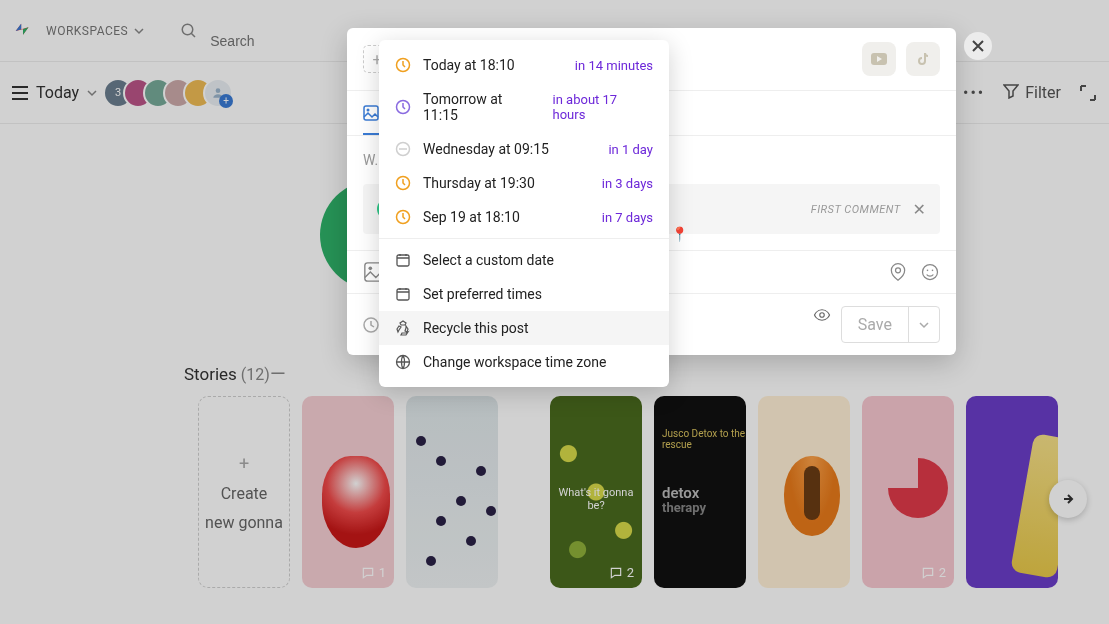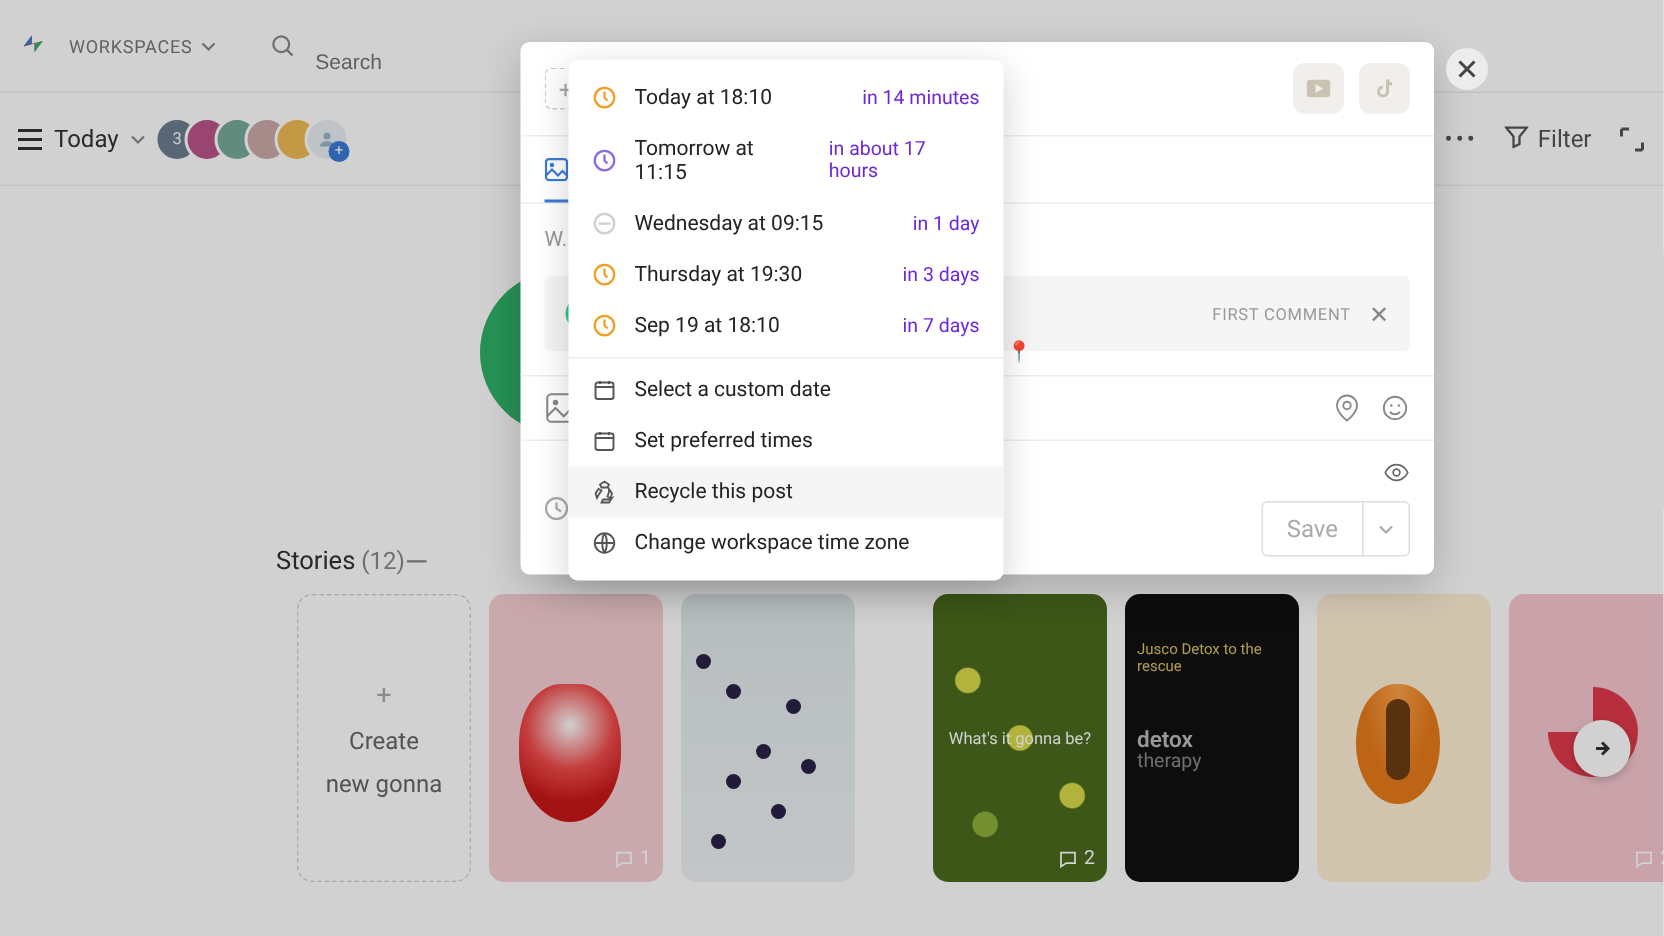--- a/index.html
+++ b/index.html
@@ -20,35 +20,35 @@
 .av.add { background: #e9eef3; color: #3a7bd5; position: relative; }
 .av.add .plus { position: absolute; right: -2px; bottom: -2px; width: 14px; height: 14px; background: #3a7bd5; color: #fff; border-radius: 50%; display: flex; align-items: center; justify-content: center; font-size: 10px; }
 .subnav-right { display: flex; align-items: center; gap: 18px; color: #555; }
 .filter { display: flex; gap: 6px; }
 .green-circle { position: absolute; left: 320px; top: 180px; width: 110px; height: 110px; border-radius: 50%; background: #2fb36a; }
 
 .stories-row { position: absolute; left: 0; right: 0; top: 362px; padding: 0 12px; }
 .stories-header { display: flex; justify-content: flex-start; align-items: center; padding: 0 172px 10px 172px; color: #333; }
 .stories-header .count { color: #888; }
 .story-track { display: flex; gap: 12px; padding-left: 186px; position: relative; }
-.story { width: 116px; height: 192px; border-radius: 10px; position: relative; overflow: hidden; flex-shrink: 0; }
+.story { width: 92px; height: 192px; border-radius: 10px; position: relative; overflow: hidden; flex-shrink: 0; }
 .story.create { border: 1px dashed #d0d0d0; background: #fff; display: flex; flex-direction: column; align-items: center; justify-content: center; gap: 10px; color: #666; }
 .story.create .plus { font-size: 18px; color: #aaa; }
 .story .comments { position: absolute; right: 8px; bottom: 8px; color: #fff; display: flex; align-items: center; gap: 4px; font-size: 13px; }
 .story .caption { position: absolute; left: 0; right: 0; top: 90px; color: #fff; font-size: 11px; text-align: center; padding: 0 4px; }
 .story.s1 { background: linear-gradient(#f6cfd4,#f6cfd4); }
 .story.s1::after { content:""; position:absolute; left:20px; top:60px; width:68px; height:92px; background: radial-gradient(circle at 50% 30%, #fff, #f04a4a 40%, #c81818 70%); border-radius: 50% 50% 60% 60%; }
 .story.s2 { background: linear-gradient(#dfe7ea,#eef2f3); }
 .story.s2::before { content:""; position:absolute; left:10px; top:40px; width:10px; height:10px; border-radius:50%; background:#2a2246; box-shadow: 20px 20px #2a2246, 40px 60px #2a2246, 60px 30px #2a2246, 20px 80px #2a2246, 50px 100px #2a2246, 10px 120px #2a2246, 70px 70px #2a2246; }
 .story.s3 { background: #4a6b1e; margin-left: 40px; }
 .story.s3::before { content:""; position:absolute; inset:0; background: radial-gradient(circle at 20% 30%, #d8db4a 8px, transparent 9px), radial-gradient(circle at 50% 50%, #d8db4a 8px, transparent 9px), radial-gradient(circle at 80% 70%, #d8db4a 8px, transparent 9px), radial-gradient(circle at 30% 80%, #8fb03a 8px, transparent 9px); }
 .story.s4 { background: #111; }
 .story.s4 .lbl { color:#d9c25e; font-size:10px; position:absolute; top:32px; left:8px; }
 .story.s4 .brand { color:#bbb; font-size:15px; position:absolute; top:88px; left:8px; font-weight:600; }
-.story.s4 .sub { color:#888; font-size:13px; position:absolute; top:104px; left:8px; }
+.story.s4 .sub { color:#888; font-size:13px; position:absolute; top:104px; left:8px;font-weight:bold; }
 .story.s5 { background: #fff0d6; }
 .story.s5::before { content:""; position:absolute; left:26px; top:60px; width:56px; height:80px; background: radial-gradient(ellipse at 50% 0%, #fca24a, #e87a1a 60%); border-radius: 48% 48% 50% 50%; }
 .story.s5::after { content:""; position:absolute; left:46px; top:70px; width:16px; height:54px; background:#6b3c14; border-radius:8px; }
 .story.s6 { background: #f7c7d0; }
 .story.s6::before { content:""; position:absolute; left:26px; top:62px; width:60px; height:60px; background: conic-gradient(#e03a4a 0 75%, transparent 75% 100%); border-radius:50%; }
 .story.s7 { background: #6b3ec8; }
 .story.s7::before { content:""; position:absolute; right:-10px; top:40px; width:46px; height:140px; background: linear-gradient(#f6e089,#e8c94a); border-radius:10px; transform:rotate(10deg); }
 .nav-next { position:absolute; right:10px; top:84px; width:38px; height:38px; border-radius:50%; background:#fff; box-shadow:0 2px 6px rgba(0,0,0,.2); display:flex; align-items:center; justify-content:center; z-index:3; }
 
 .modal { position: absolute; left: 347px; top: 28px; width: 609px; background: #fff; border-radius: 6px; box-shadow: 0 8px 28px rgba(0,0,0,.2); z-index: 20; }
@@ -59,28 +59,28 @@
 .network-icons { display: flex; gap: 10px; margin-left: auto; }
 .net { width: 34px; height: 34px; border-radius: 8px; background: #f0efec; display: flex; align-items: center; justify-content: center; color: #bfb9a9; flex-direction:column; font-size:8px; }
 .tab-row { display:flex; align-items:center; padding: 6px 16px 0; gap:16px; border-bottom:1px solid #eee; }
 .tab { padding: 8px 0; color: #3a7bd5; border-bottom: 2px solid #3a7bd5; }
 .editor { padding: 16px; }
 .editor .write { color:#999; font-size:14px; }
 .pin { position:absolute; left:324px; top:198px; font-size:14px; }
 .first-comment { background:#f5f5f5; border-radius:4px; padding:14px; margin-top:16px; display:flex; align-items:center; }
 .first-comment .chip { width:22px; height:22px; border-radius:50%; background:#2fc787; }
 .first-comment .lbl { margin-left:10px; color:#888; font-size:13px; }
-.first-comment .title { margin-left:auto; color:#999; font-size:11px; letter-spacing:.5px; }
+.first-comment .title { margin-left:auto; color:#999; font-size:11px; letter-spacing:.5px;font-style:italic; }
 .first-comment .x { margin-left:12px; color:#888; }
 .toolbar { display:flex; align-items:center; padding: 10px 16px; border-top:1px solid #eee; gap:14px; }
 .toolbar .right { margin-left:auto; display:flex; gap:12px; color:#888; }
 .media-icon { width:22px; height:22px; color:#888; }
 .footer { display:flex; align-items:center; padding:12px 16px; border-top:1px solid #eee; gap:10px; }
 .date-picker { display:flex; align-items:center; gap:8px; color:#888; font-size:14px; }
-.footer-right { margin-left:auto; display:flex; align-items:flex-end; gap:10px;flex-direction:column; }
+.footer-right { margin-left:auto; display:flex; align-items:flex-start; gap:10px; }
 .save-btn { border:1px solid #ddd; border-radius:4px; display:flex; }
 .save-btn .txt { padding: 8px 16px; color:#aaa; border-right:1px solid #ddd; }
 .save-btn .caret { padding: 8px 10px; color:#aaa; }
 
 .dropdown { position:absolute; left:379px; top:40px; width:290px; background:#fff; border-radius:6px; box-shadow:0 6px 24px rgba(0,0,0,.18); z-index:30; padding: 8px 0; }
 .dd-row { display:flex; align-items:center; padding:9px 16px; gap:12px; font-size:14px; color:#222; }
 .dd-row:hover, .dd-row.hover { background:#f5f5f5; }
 .dd-row .rel { margin-left:auto; color:#6d28d9; font-size:13px; }
 .dd-sep { height:1px; background:#eee; margin:4px 0; }
 .ico { width:16px; height:16px; display:flex; align-items:center; justify-content:center; }

